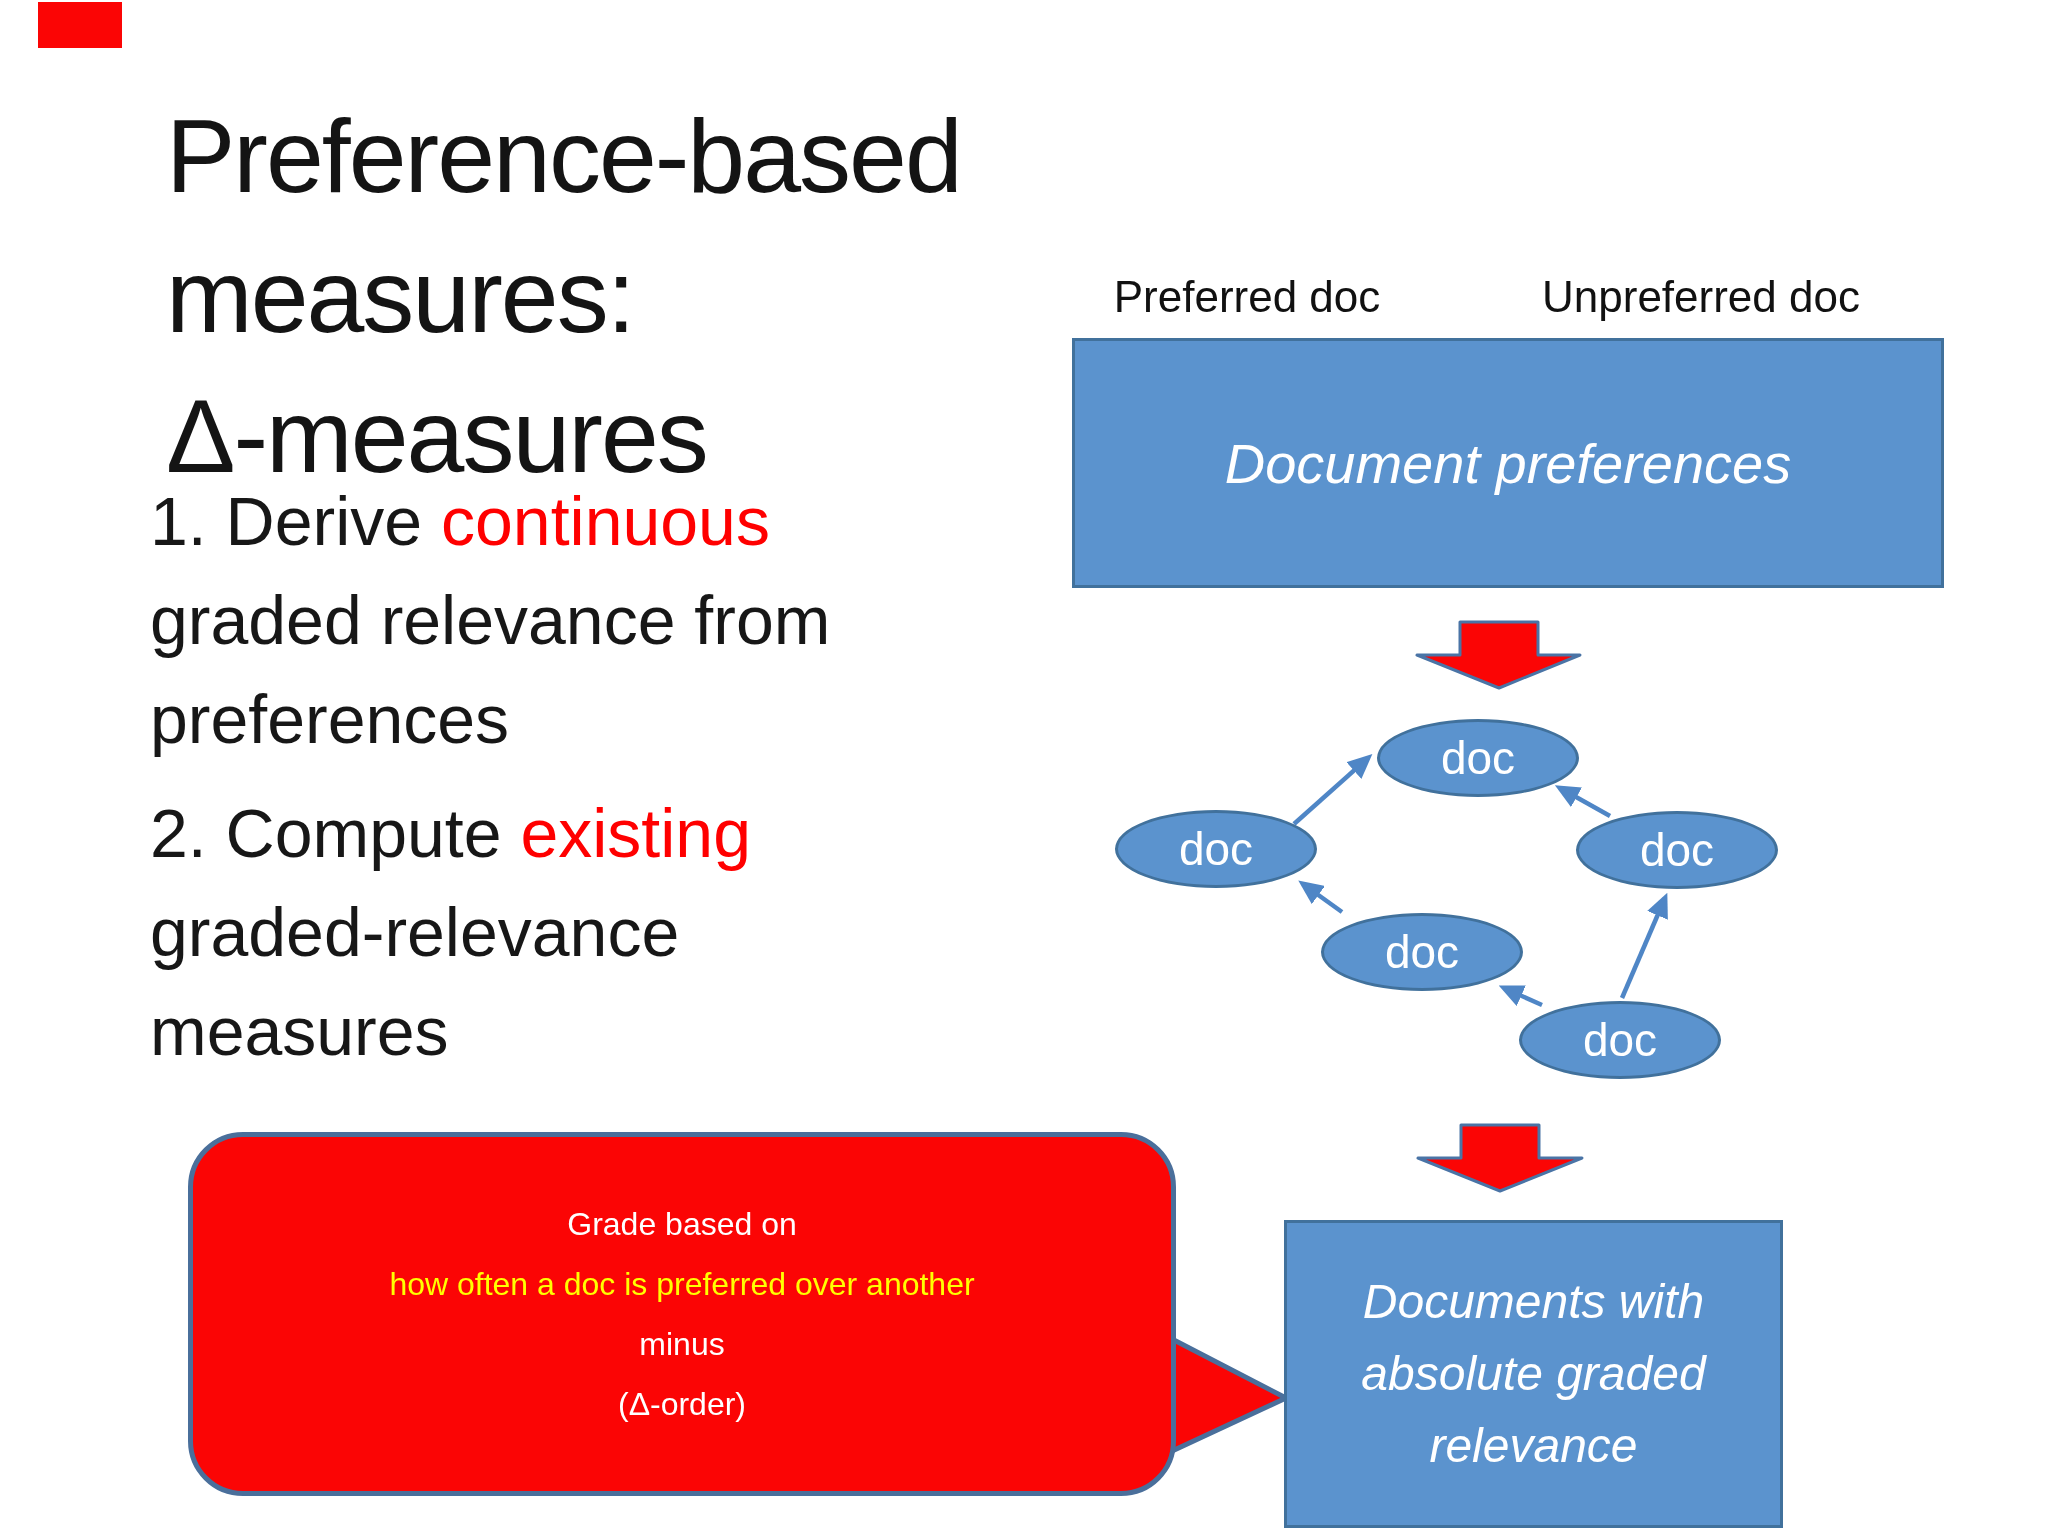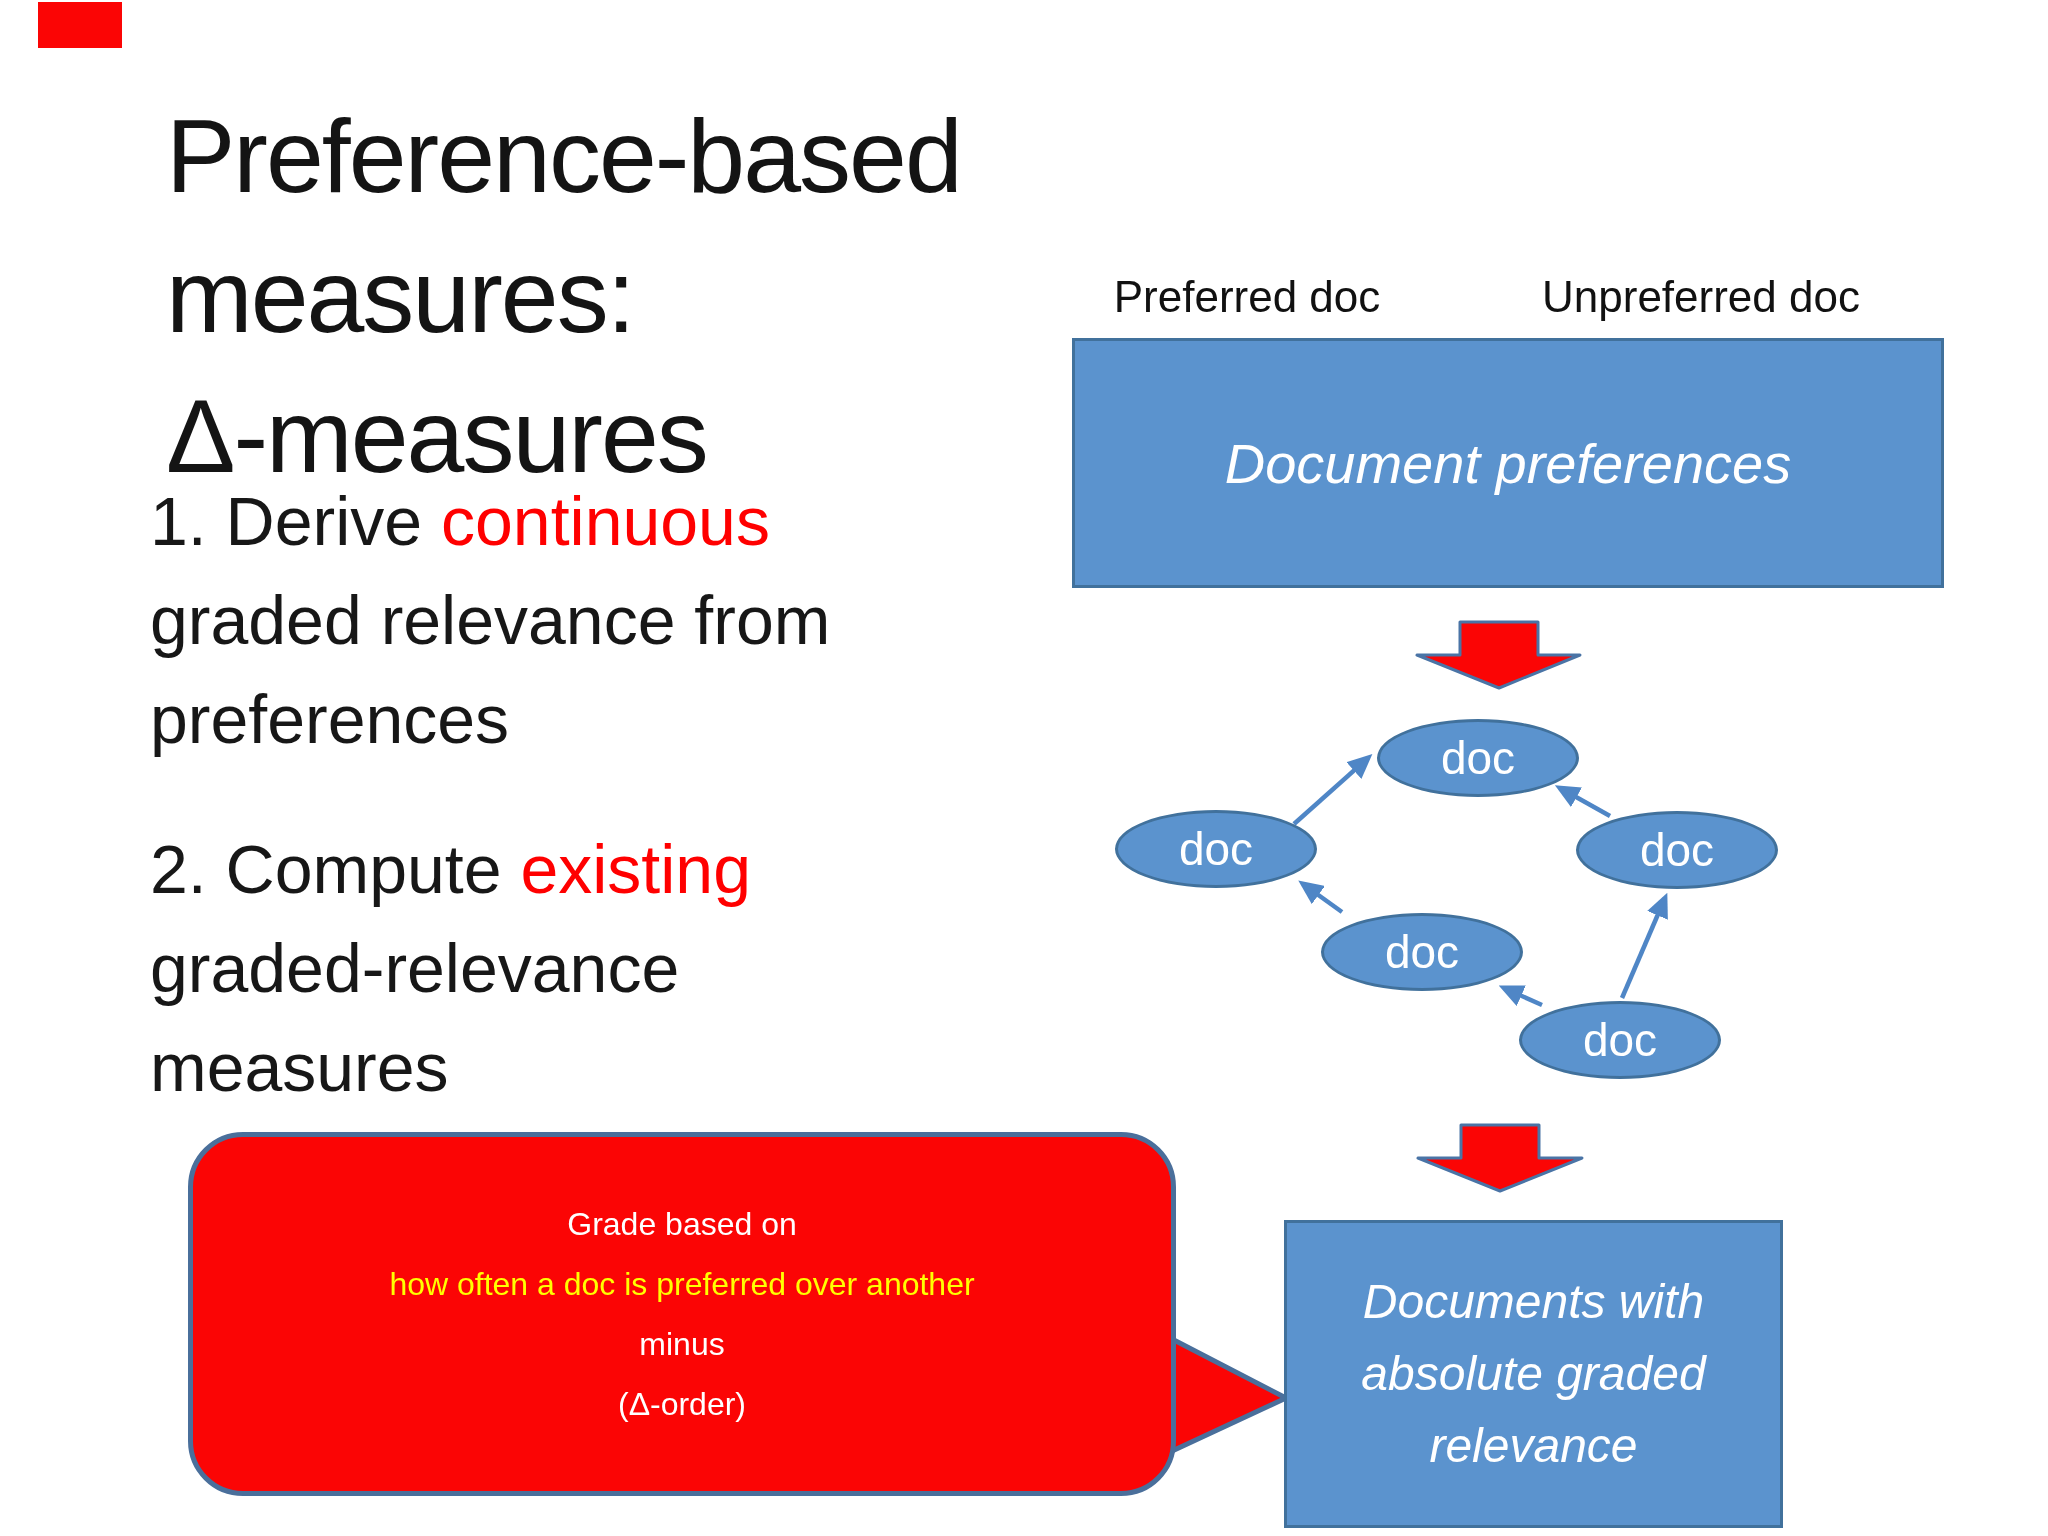--- a/index.html
+++ b/index.html
@@ -10,21 +10,21 @@
   .abs{position:absolute;}
   svg.shapes{position:absolute;left:0;top:0;z-index:1;}
   .corner-marker{left:38px;top:2px;width:84px;height:46px;background:#fb0505;z-index:3;}
   .title{
     left:166px;top:86px;width:1100px;font-size:104px;line-height:140px;
     color:#141414;letter-spacing:-2px;z-index:2;
   }
   .title span{display:block;}
   .body-text{left:150px;font-size:68px;line-height:99px;color:#171717;z-index:2;}
   .step1{top:472px;}
-  .step2{top:820px;}
+  .step2{top:784px;}
   .hl{color:#ff0000;}
   .col-label{
     top:272px;font-size:44px;color:#111;z-index:2;transform:translateX(-50%);
     white-space:nowrap;
   }
   .blue-box{
     background:#5b93ce;border:3px solid #41719c;color:#ffffff;z-index:2;
     display:flex;align-items:center;justify-content:center;text-align:center;
     box-sizing:border-box;
     font-style:italic;

